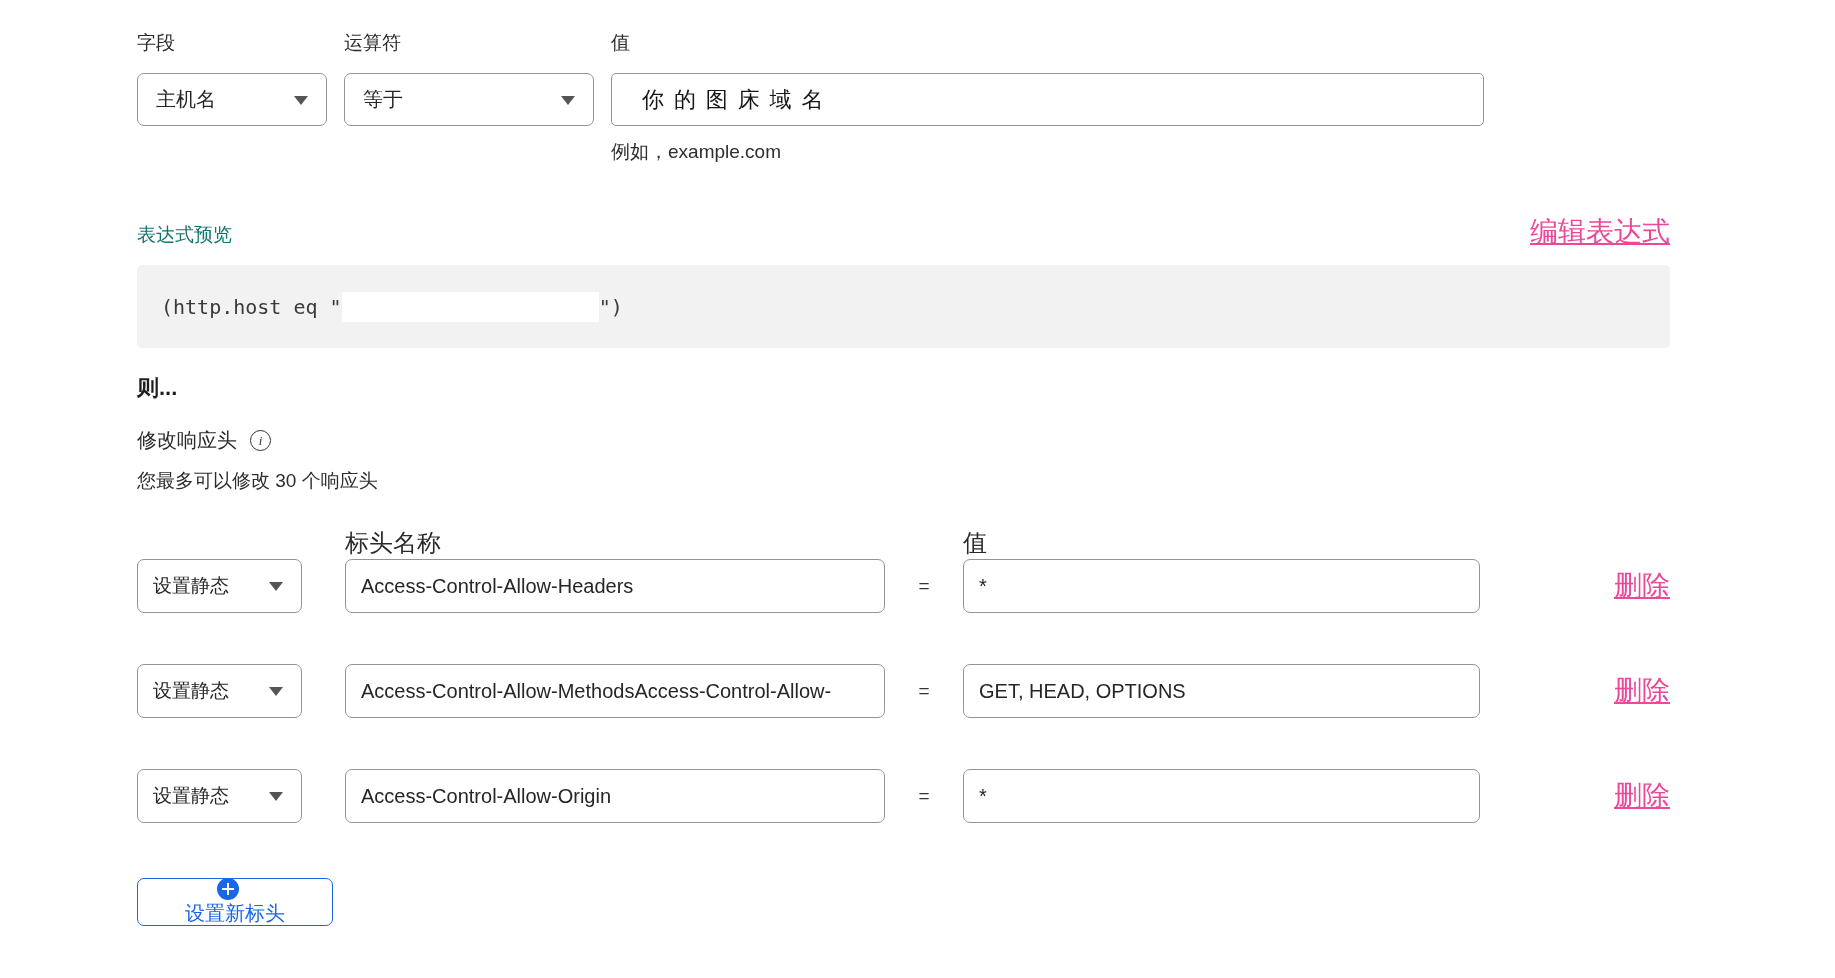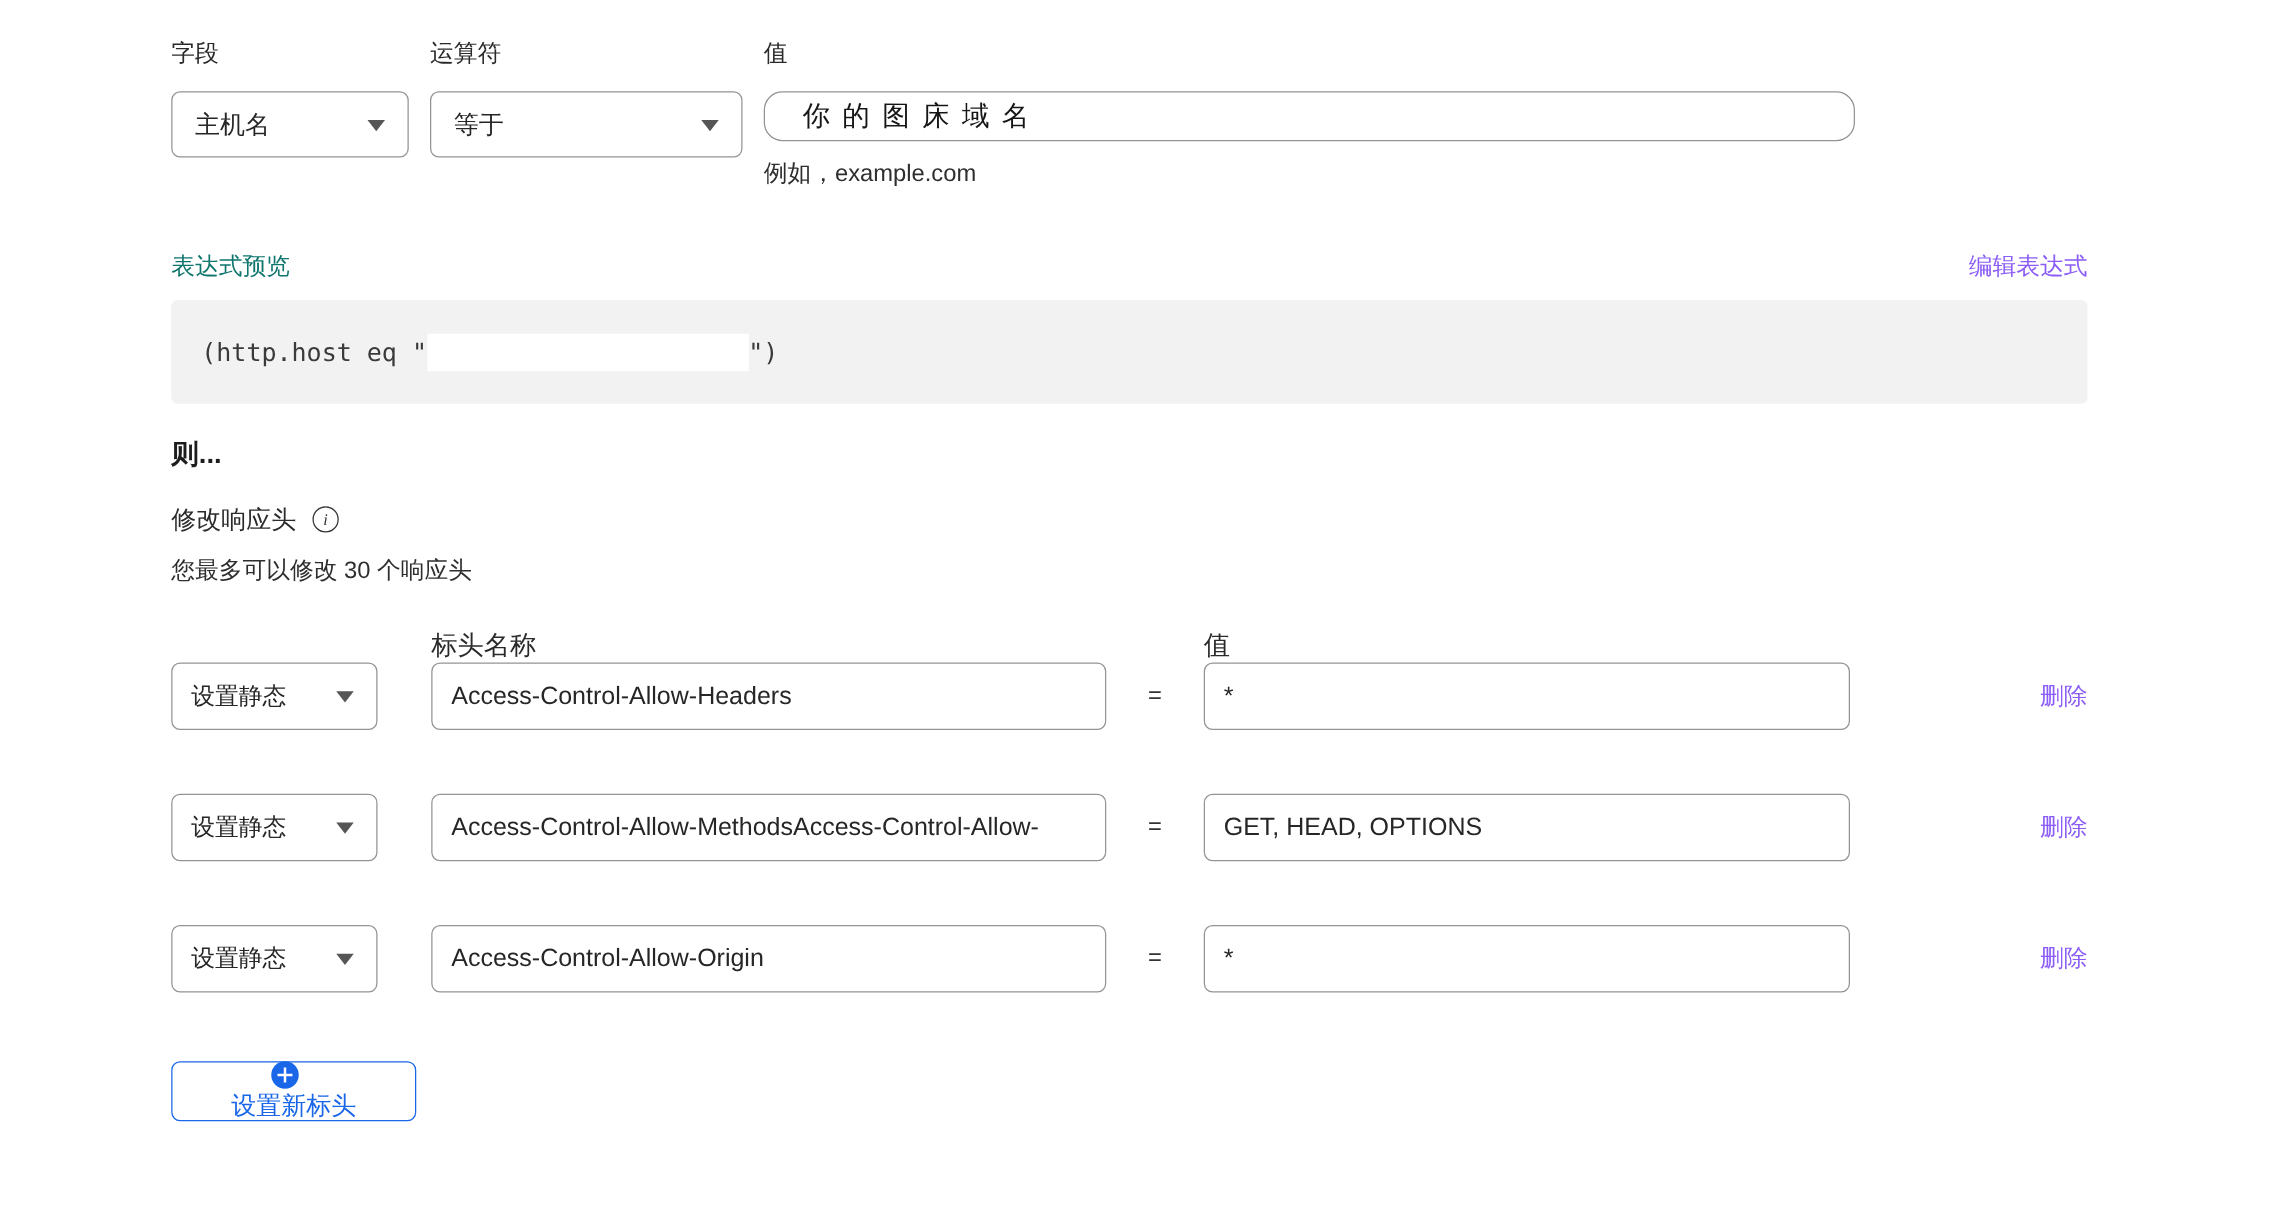--- a/index.html
+++ b/index.html
@@ -26,38 +26,38 @@
     width: 0; height: 0;
     border-left: 7px solid transparent; border-right: 7px solid transparent;
     border-top: 9px solid #555;
   }
 
   .col-field { width: 190px; margin-right: 17px; }
   .col-operator { width: 250px; margin-right: 17px; }
   .col-value { width: 873px; }
 
   .value-input {
-    width: 100%; height: 40px; border: 1px solid #949494; border-radius: 15px;
+    width: 100%; height: 53px; border: 1px solid #949494; border-radius: 5px;
     font-size: 22px; color: #161616; padding: 0 16px 0 30px;
     letter-spacing: 0.45em; font-family: inherit; background: #fff;
   }
   .value-helper { margin-top: 13px; font-size: 19px; color: #2e2e2e; }
 
   .andor-wrap { display: flex; margin-left: 12px; padding-top: 39px; }
   .btn-gray {
     height: 48px; background: #d9d9d9; border: none; border-radius: 7px;
     font-size: 21px; color: #2b2b2b; font-family: inherit; cursor: pointer;
   }
   .btn-and { width: 90px; margin-right: 11px; }
   .btn-or { width: 72px; }
 
   
   .expr-header { display: flex; justify-content: space-between; align-items: baseline; margin-top: 48px; }
   .expr-label { font-size: 19px; color: #0f766e; }
-  .link-blue { font-size: 19px; color: #8b5cf6; cursor: pointer; }
+  .link-blue { font-size: 28px; color: #ec4899; text-decoration: underline; cursor: pointer; }
   .expr-box {
     margin-top: 14px; height: 83px; background: #f2f2f2; border-radius: 5px;
     display: flex; align-items: center; padding-left: 24px;
   }
   .expr-code {
     font-family: "DejaVu Sans Mono", "Liberation Mono", monospace;
     font-size: 20px; color: #3a3a3a; white-space: pre; display: flex; align-items: center;
   }
   .redaction { display: inline-block; width: 257px; height: 30px; background: #ffffff; }
 
@@ -68,21 +68,21 @@
   .info-icon {
     width: 21px; height: 21px; border: 1.5px solid #333; border-radius: 50%;
     margin-left: 13px; display: inline-flex; align-items: center; justify-content: center;
     font-size: 13px; font-family: "Liberation Serif", serif; font-style: italic;
     color: #333; cursor: pointer; line-height: 1;
   }
   .limit-text { margin-top: 14px; font-size: 19px; color: #2e2e2e; }
 
   .hdr-grid { display: grid; grid-template-columns: 165px 43px 540px 78px 517px 1fr; align-items: center; }
   .hdr-labels { margin-top: 33px; }
-  .hdr-labels .col-label { font-size: 21px; color: #2a2a2a; }
+  .hdr-labels .col-label { font-size: 24px; color: #2a2a2a; }
 
   .header-row { margin-top: 16px; height: 54px; margin-bottom: 51px; }
   .header-row:not(:first-of-type) { margin-top: 0; }
 
   .row-select { width: 165px; height: 54px; font-size: 19px; padding-left: 15px; }
   .text-input {
     width: 100%; height: 54px; border: 1px solid #949494; border-radius: 7px;
     font-size: 20px; color: #262626; padding: 0 15px; font-family: inherit; background: #fff;
     white-space: nowrap; overflow: hidden;
   }

